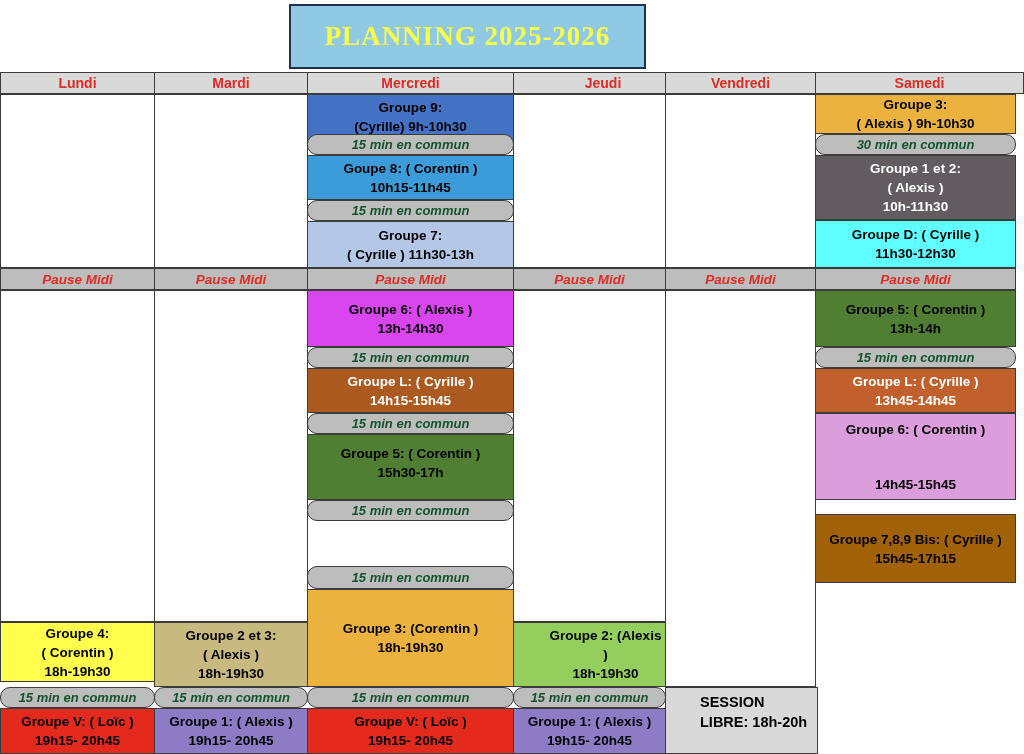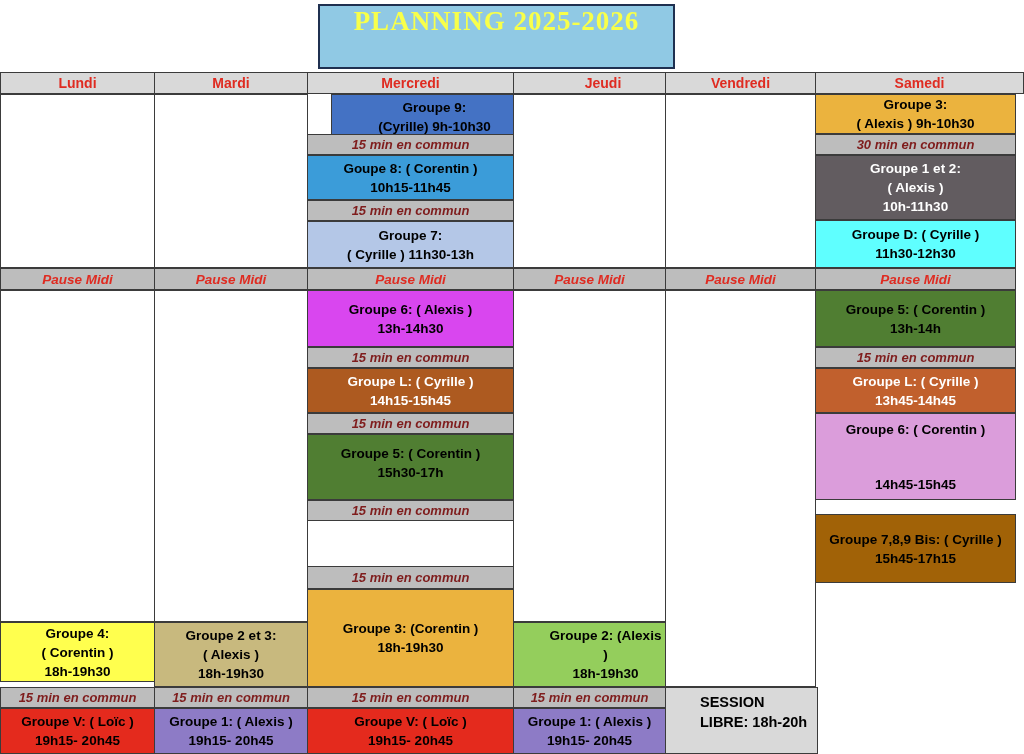--- a/index.html
+++ b/index.html
@@ -8,42 +8,43 @@
     font-family:"Liberation Sans", sans-serif; overflow:hidden;
   }
   .cell {
     position:absolute; box-sizing:border-box; border:1.5px solid #3b3b3b;
     display:flex; flex-direction:column; align-items:center; justify-content:center;
     text-align:center;
   }
   .group { font-weight:bold; font-size:13.5px; line-height:19px; color:#000; }
   .empty { background:#ffffff; }
   .commun {
-    background:#bdbdbd; color:#7f1d1d; font-weight:bold; font-style:italic;
+    background:#bdbdbd; color:#14532d; font-weight:bold; font-style:italic;
     font-size:13px;
+    border-radius:10px;
   }
   .pause {
     background:#bdbdbd; color:#df2b21; font-weight:bold; font-style:italic;
     font-size:13.5px;
   }
   .session {
     background:#d9d9d9; color:#000; font-weight:bold; font-size:14.5px;
     align-items:flex-start; justify-content:flex-start; text-align:left;
     padding:4px 0 0 34px; line-height:20px;
   }
   .align-top { justify-content:flex-start; padding-top:9px; }
   .header-cell {
     position:absolute; box-sizing:border-box; border:1.5px solid #3b3b3b;
     background:#d9d9d9; color:#df2b21; font-weight:bold; font-size:14px;
     display:flex; align-items:center; justify-content:center;
   }
   .title-box {
-    position:absolute; left:318px; top:4px; width:357px; height:65px;
+    position:absolute; left:289px; top:4px; width:357px; height:65px;
     box-sizing:border-box; background:#90c9e4; border:2px solid #1f3050;
-    display:flex; justify-content:center;
+    display:flex; align-items:center; justify-content:center;
   }
   .title-text {
     font-family:"Liberation Serif", serif; font-weight:bold; font-size:27px;
     letter-spacing:1px; color:#f8ff4a;
   }
 </style>
 </head>
 <body>
 
 <div id="stage">
@@ -75,21 +76,21 @@
     <div class="cell group" style="left: 154px; width: 154px; top: 622px; height: 65px; background: rgb(200, 185, 126);">
       <div>Groupe 2 et 3:</div>
       <div>( Alexis )</div>
       <div>18h-19h30</div>
     </div>
     <div class="cell commun" style="left: 154px; width: 154px; top: 687px; height: 21px;">15 min en commun</div>
     <div class="cell group" style="left: 154px; width: 154px; top: 708px; height: 46px; background: rgb(141, 123, 198);">
       <div>Groupe 1: ( Alexis )</div>
       <div>19h15- 20h45</div>
     </div>
-    <div class="cell group" style="left: 307px; width: 207px; top: 94px; height: 46px; background: rgb(68, 114, 196); margin-left: 24px;">
+    <div class="cell group" style="left: 307px; width: 207px; top: 94px; height: 46px; background: rgb(68, 114, 196);">
       <div>Groupe 9:</div>
       <div>(Cyrille) 9h-10h30</div>
     </div>
     <div class="cell commun" style="left: 307px; width: 207px; top: 134px; height: 21px;">15 min en commun</div>
     <div class="cell group" style="left: 307px; width: 207px; top: 155px; height: 45px; background: rgb(59, 156, 217);">
       <div>Goupe 8: ( Corentin )</div>
       <div>10h15-11h45</div>
     </div>
     <div class="cell commun" style="left: 307px; width: 207px; top: 200px; height: 21px;">15 min en commun</div>
     <div class="cell group" style="left: 307px; width: 207px; top: 221px; height: 47px; background: rgb(180, 199, 231);">

